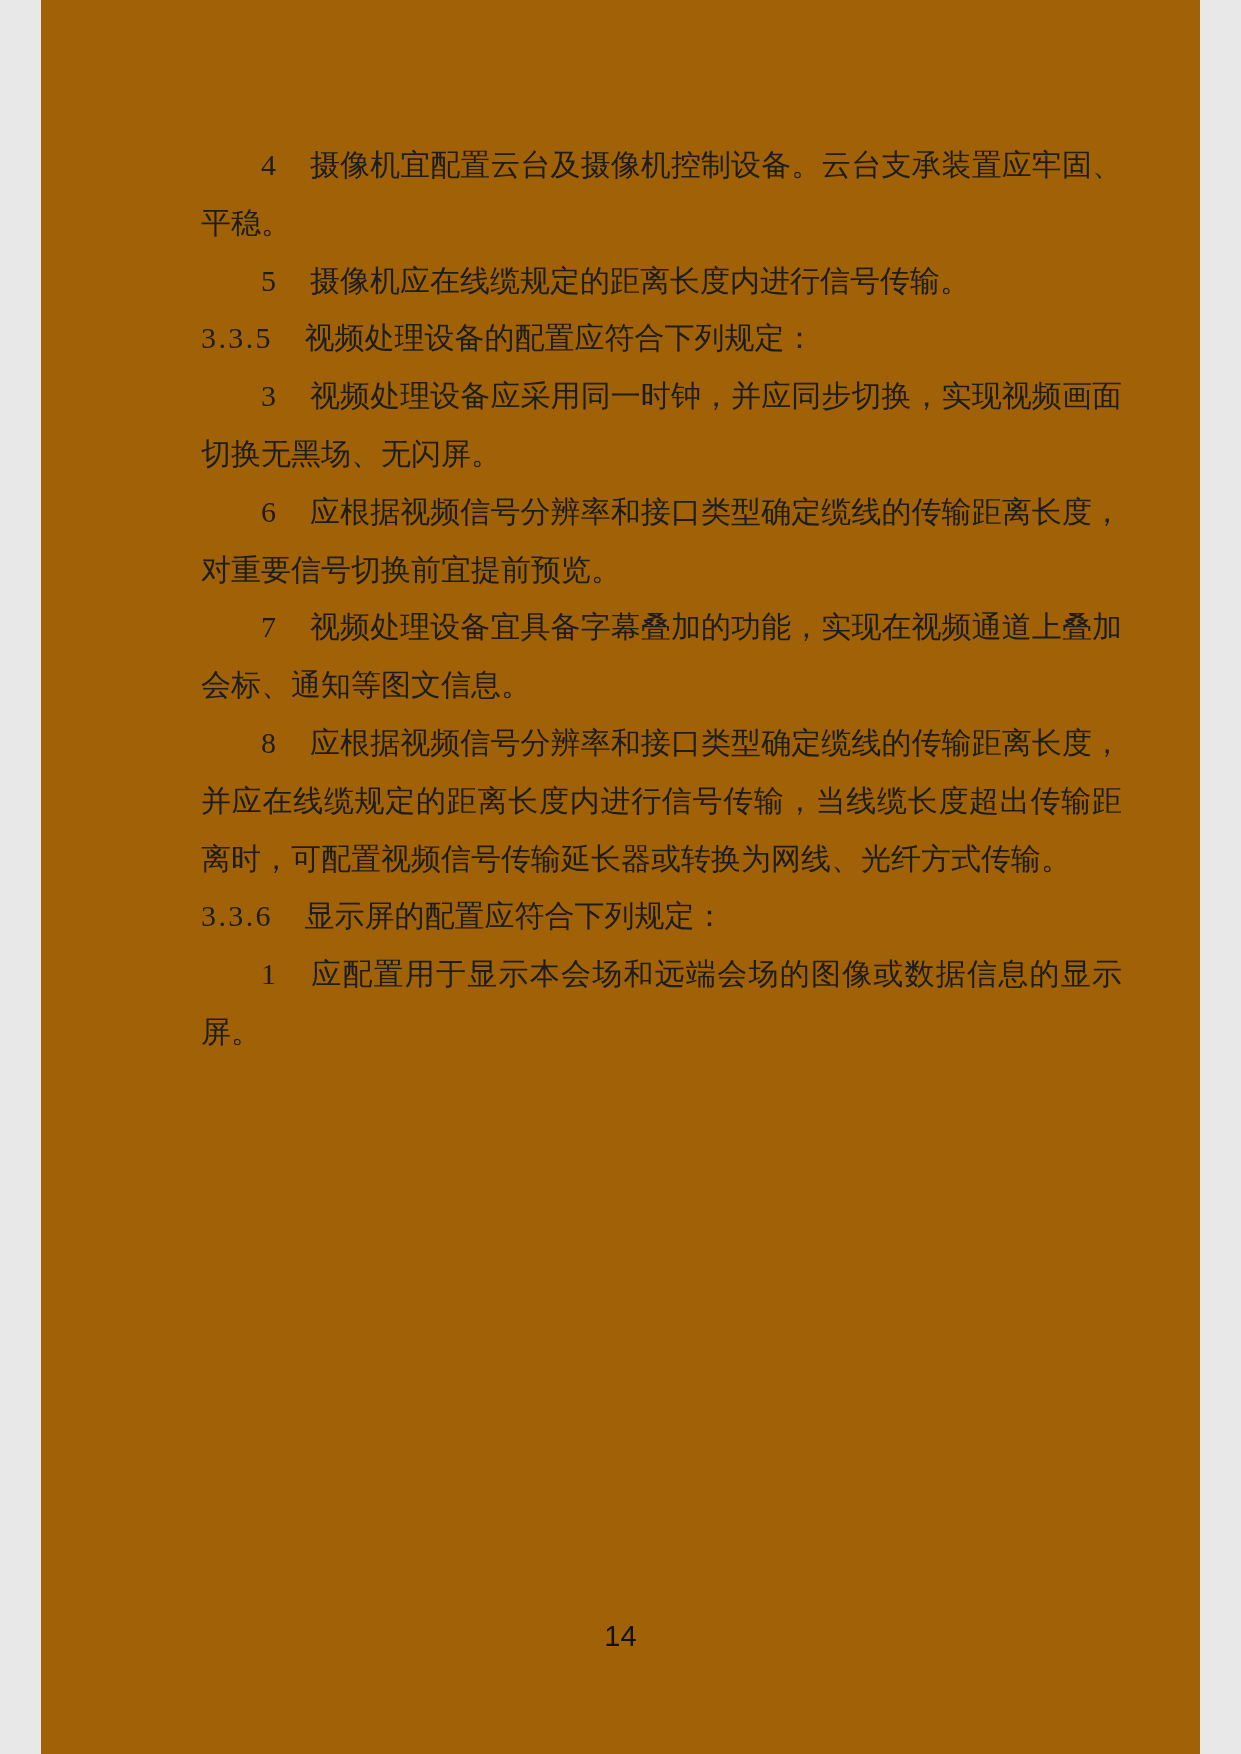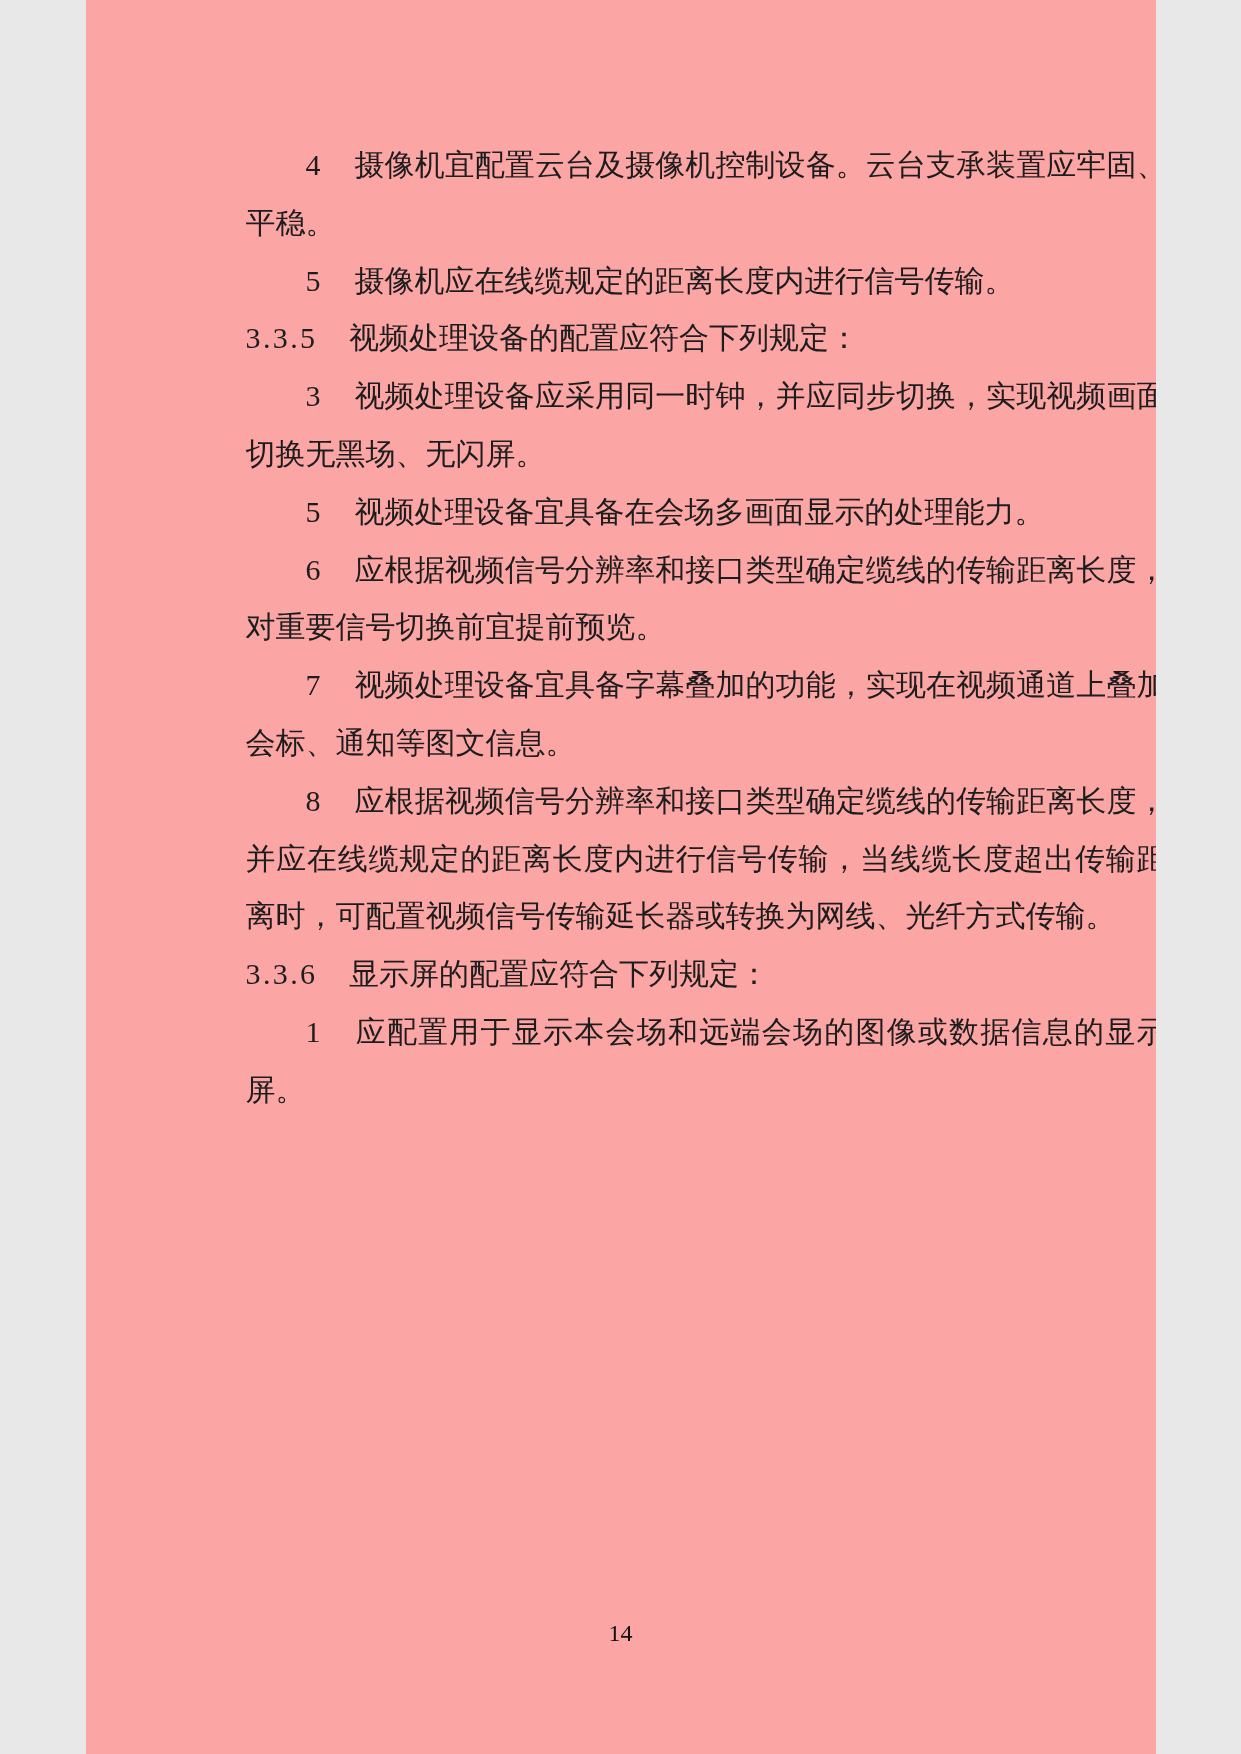--- a/index.html
+++ b/index.html
@@ -2,24 +2,24 @@
 <html lang="zh"><head>
 <meta charset="utf-8">
 <style>
   html, body {
     margin: 0;
     padding: 0;
     background: #e8e8e8;
   }
   .page {
     position: relative;
-    width: 1070px;
+    width: 1159px;
     height: 1754px;
     margin: 0 auto;
-    background: #fca5a5;
+    background: #a16207;
     color: #1d1d1d;
     font-family: "Liberation Serif", "DejaVu Serif", serif;
     overflow: hidden;
   }
   .content {
     position: absolute;
     left: 160px;
     top: 136px;
     width: 921px;
   }
@@ -44,35 +44,34 @@
     letter-spacing: 0.08em;
   }
   .footer {
     position: absolute;
     left: 0;
     top: 1620px;
     width: 100%;
     text-align: center;
   }
   .pagenum {
-    font-size: 24px;
+    font-size: 29px;
     color: #111111;
-    font-family: Liberation Serif, serif;
+    font-family: Liberation Sans, sans-serif;
   }
 </style>
 </head>
 <body>
 
 <div class="page">
   <div class="content" id="content">
       <p class="para item"><span class="label">4</span><span>摄像机宜配置云台及摄像机控制设备。云台支承装置应牢固、平稳。</span></p>
       <p class="para item"><span class="label">5</span><span>摄像机应在线缆规定的距离长度内进行信号传输。</span></p>
       <p class="para section"><span class="label">3.3.5</span><span>视频处理设备的配置应符合下列规定：</span></p>
       <p class="para item"><span class="label">3</span><span>视频处理设备应采用同一时钟，并应同步切换，实现视频画面切换无黑场、无闪屏。</span></p>
-      <p class="para item"><span class="label">5</span><span>视频处理设备宜具备在会场多画面显示的处理能力。</span></p>
       <p class="para item"><span class="label">6</span><span>应根据视频信号分辨率和接口类型确定缆线的传输距离长度，对重要信号切换前宜提前预览。</span></p>
       <p class="para item"><span class="label">7</span><span>视频处理设备宜具备字幕叠加的功能，实现在视频通道上叠加会标、通知等图文信息。</span></p>
       <p class="para item"><span class="label">8</span><span>应根据视频信号分辨率和接口类型确定缆线的传输距离长度，并应在线缆规定的距离长度内进行信号传输，当线缆长度超出传输距离时，可配置视频信号传输延长器或转换为网线、光纤方式传输。</span></p>
       <p class="para section"><span class="label">3.3.6</span><span>显示屏的配置应符合下列规定：</span></p>
       <p class="para item"><span class="label">1</span><span>应配置用于显示本会场和远端会场的图像或数据信息的显示屏。</span></p>
     </div>
   <div class="footer">
     <span class="pagenum">14</span>
   </div>
 </div>

